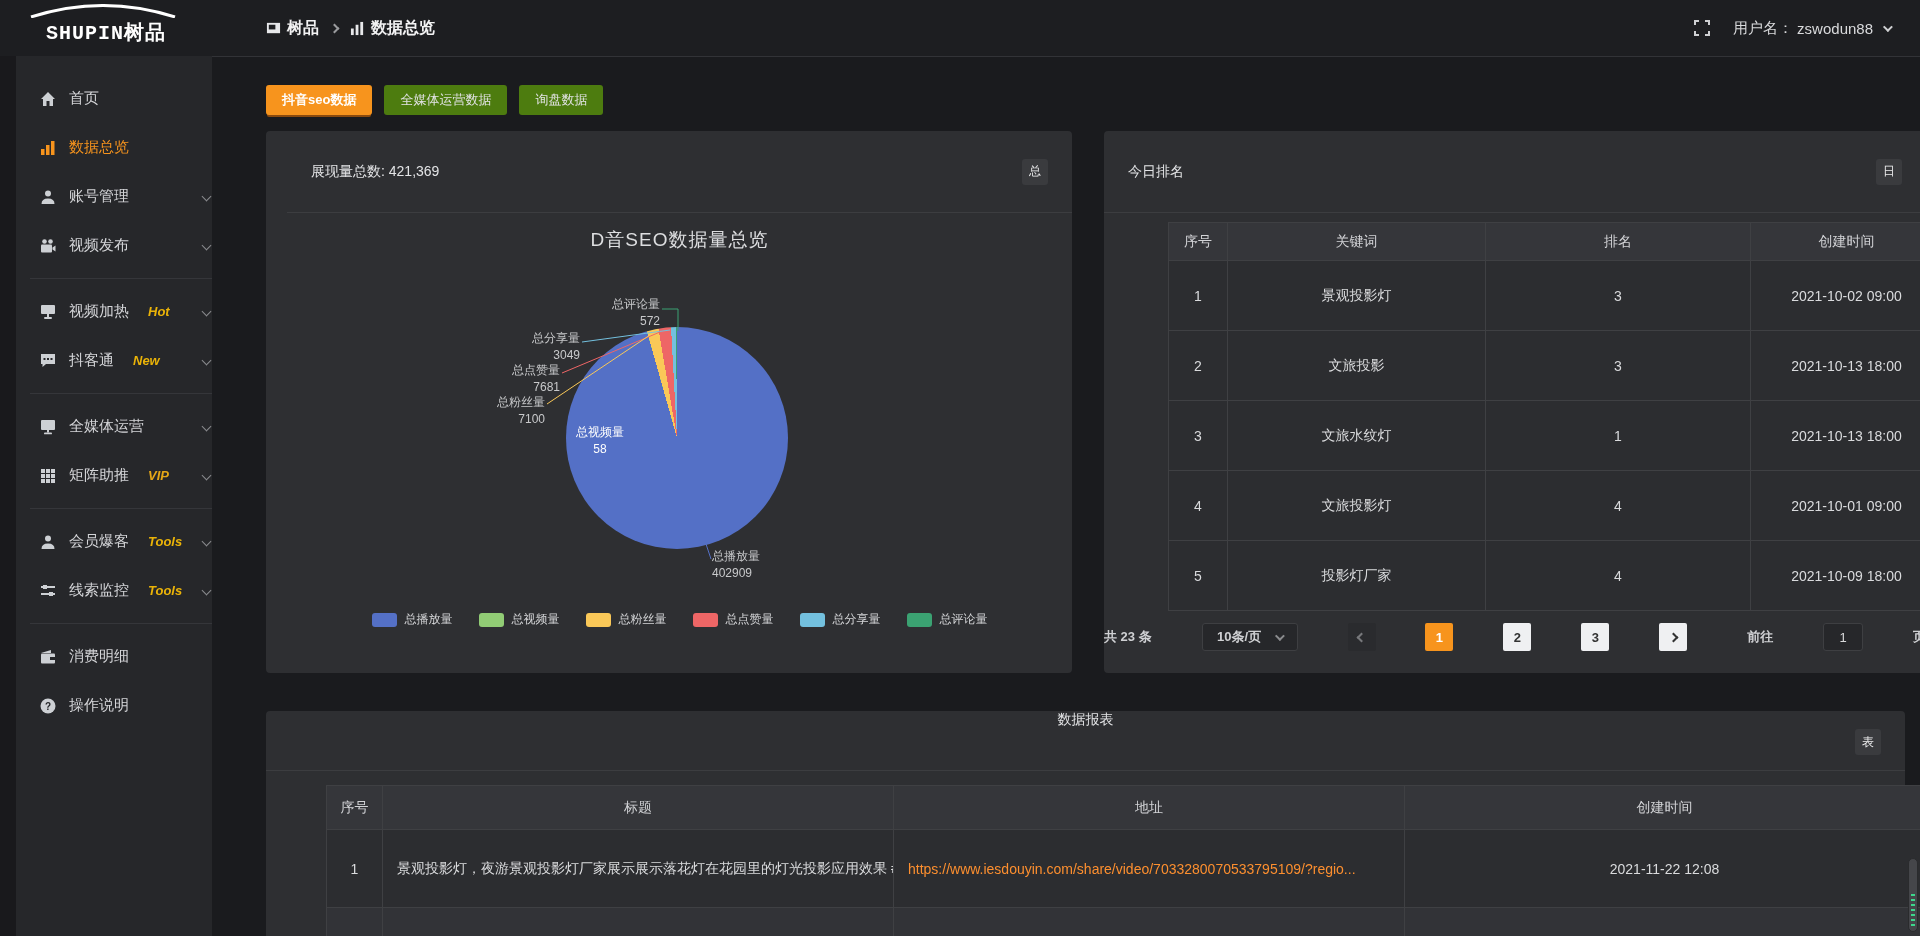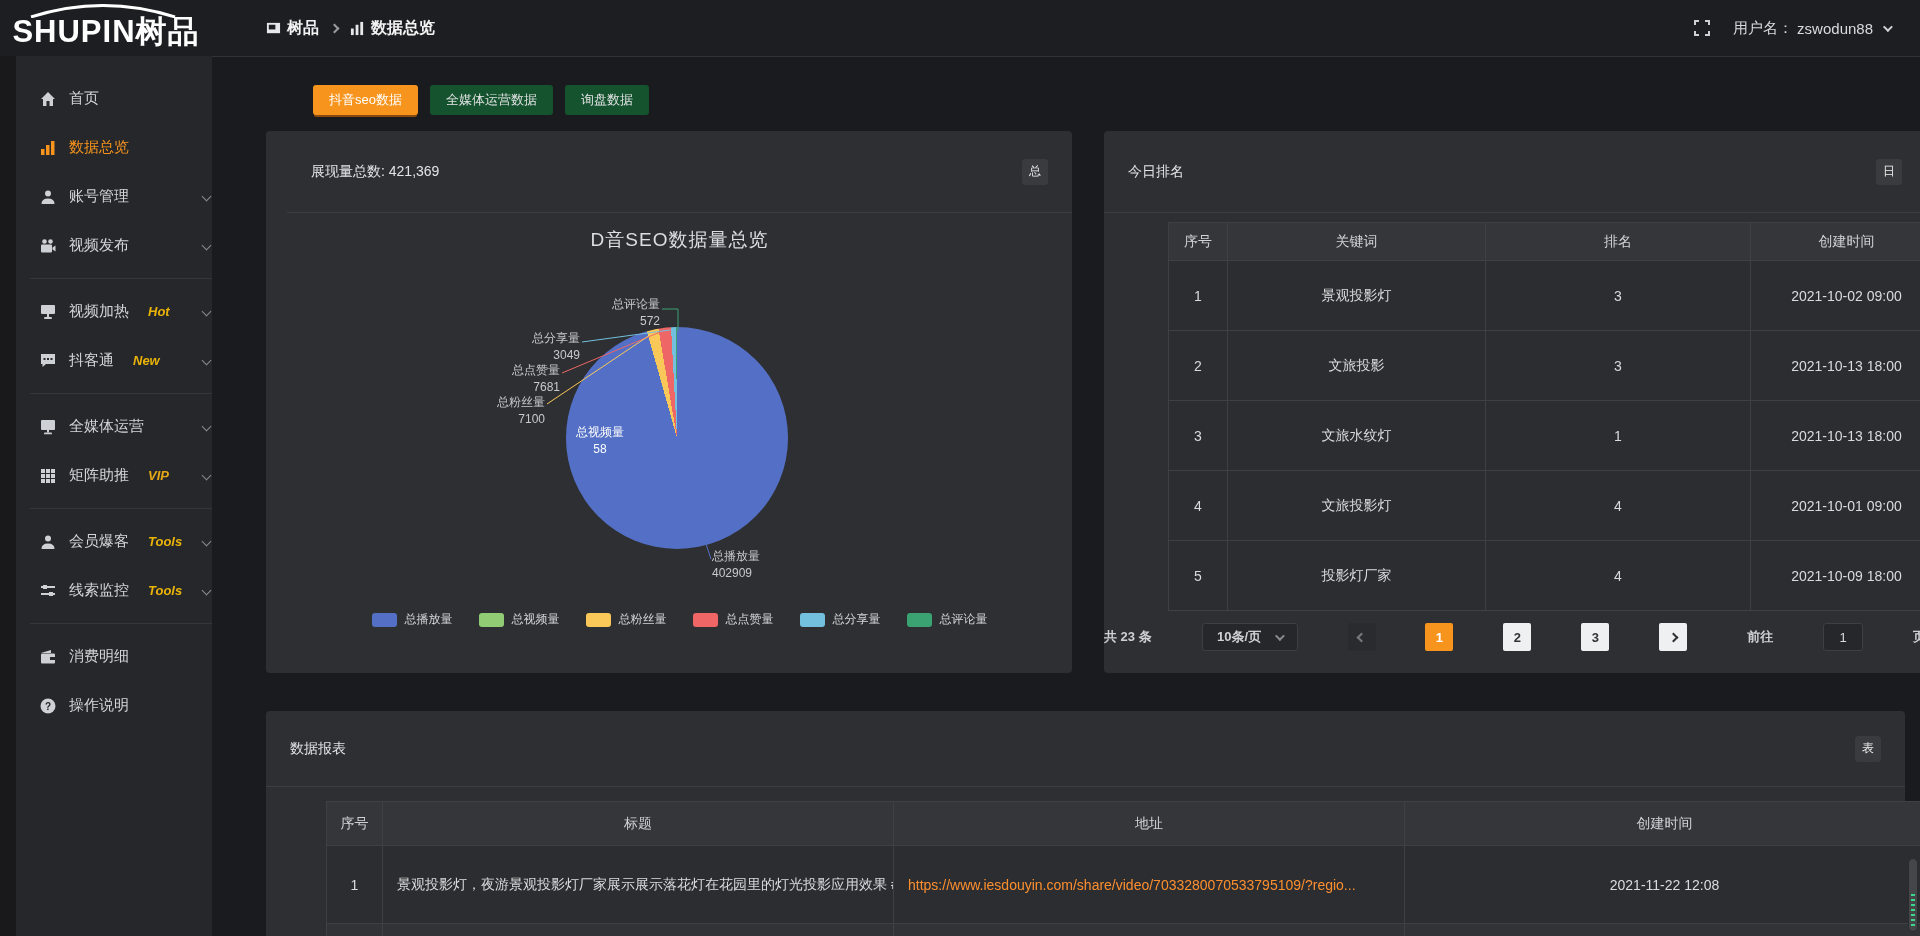--- a/index.html
+++ b/index.html
@@ -5,21 +5,21 @@
   * { margin:0; padding:0; box-sizing:border-box; }
   html,body { width:1920px; height:936px; overflow:hidden; background:#19191c;
     font-family:"Liberation Sans","DejaVu Sans",sans-serif; color:#d8d9db; }
 
   
   .topbar { position:absolute; left:0; top:0; width:1920px; height:56px;
     background:#1d1e21; display:flex; align-items:center; z-index:5; }
   .logo-area { width:212px; height:56px; display:flex; align-items:center; justify-content:center;
     position:relative; }
   .logo-arc { position:absolute; left:28px; top:4px; width:150px; height:14px; }
-  .logo-text { font-size:31px; font-weight:900; color:#fff; letter-spacing:1px; margin-top:8px; white-space:nowrap; }
+  .logo-text { font-size:20px; font-weight:900; color:#fff; letter-spacing:1px; margin-top:8px; white-space:nowrap;font-family:Liberation Mono, monospace; }
   .logo-text .cn { font-weight:800; }
   .breadcrumb { display:flex; align-items:center; margin-left:54px; gap:8px; }
   .bc-item { display:flex; align-items:center; gap:6px; font-size:16px; font-weight:bold; color:#f2f2f3; cursor:pointer; }
   .bc-sep { width:7px; height:7px; border-top:2px solid #9a9b9e; border-right:2px solid #9a9b9e;
     transform:rotate(45deg); margin:0 4px; }
   .topbar-right { margin-left:auto; display:flex; align-items:center; gap:22px; padding-right:30px; }
   .fs-icon { width:18px; height:18px; cursor:pointer; }
   .user-chip { display:flex; align-items:center; gap:4px; font-size:15px; color:#d9dadc; cursor:pointer; }
   .chev-down { width:7px; height:7px; border-right:2px solid #cfd0d2; border-bottom:2px solid #cfd0d2;
     transform:rotate(45deg) translateY(-2px); margin-left:6px; }
@@ -39,22 +39,22 @@
   .side-chev { margin-left:auto; width:7px; height:7px; border-right:1.5px solid #8a8b8e;
     border-bottom:1.5px solid #8a8b8e; transform:rotate(45deg); }
   .side-divider { height:1px; background:#35363a; margin:8px 14px; }
 
   
   .content { position:absolute; left:212px; top:56px; width:1708px; height:880px;
     background:#1a1b1e; border-top:1px solid #323337; padding:28px 14px 0 54px; overflow:hidden; }
 
   .tabs { display:flex; gap:12px; height:30px; }
   .tab { height:30px; padding:0 16px; display:flex; align-items:center; font-size:13px;
-    background:#14532d; color:#e2e3e5; border-radius:3px; cursor:pointer; white-space:nowrap; }
-  .tab.active { background:#f7941d; color:#fff; font-weight:normal; box-shadow:0 3px 0 -1px #8a4a0e;margin-left:47px; }
+    background:#4d7c0f; color:#e2e3e5; border-radius:3px; cursor:pointer; white-space:nowrap; }
+  .tab.active { background:#f7941d; color:#fff; font-weight:bold; box-shadow:0 3px 0 -1px #8a4a0e; }
 
   .panels-row { display:flex; gap:32px; margin-top:16px; }
   .card { background:#2e2f32; border-radius:4px; }
   .card-header { height:82px; display:flex; align-items:center; padding:0 24px;
     border-bottom:1px solid #3c3d40; }
   .card-title { font-size:14px; color:#e3e4e6; }
   .corner-btn { margin-left:auto; width:26px; height:26px; background:#3a3b3e; border-radius:3px;
     color:#ededee; font-size:12px; display:flex; align-items:center; justify-content:center; cursor:pointer; }
 
   
@@ -100,21 +100,21 @@
   .pg-num.active { background:#f7941d; color:#fff; }
   .pg-next { background:#eff0f2; color:#333; }
   .pg-arrow { width:7px; height:7px; border-right:2px solid currentColor; border-bottom:2px solid currentColor; }
   .pg-arrow.left { transform:rotate(135deg); }
   .pg-arrow.right { transform:rotate(-45deg); }
   .pg-goto-input { width:40px; height:28px; background:#26272a; border:1px solid #3e3f42; border-radius:3px;
     color:#d8d9db; text-align:center; font-size:13px; }
 
   
   .report-panel { margin-top:38px; width:1639px; height:400px; }
-  .report-panel .card-header { height:76px; }
+  .report-panel .card-header { height:60px;flex-direction:column; }
   .rp-body { padding:14px 20px 0; }
   .rp-table { width:100%; table-layout:fixed; }
   .rp-table th { height:44px; }
   .rp-table td { height:78px; }
   .rp-title-cell, .rp-url-cell { text-align:left; padding:0 14px; white-space:nowrap; overflow:hidden; }
   .rp-url { color:#fd8f2f; text-decoration:none; cursor:pointer; }
   .rp-stripe td { background:#323337; }
 
   
   .scroll-thumb { position:absolute; right:2px; top:858px; width:10px; height:74px;

